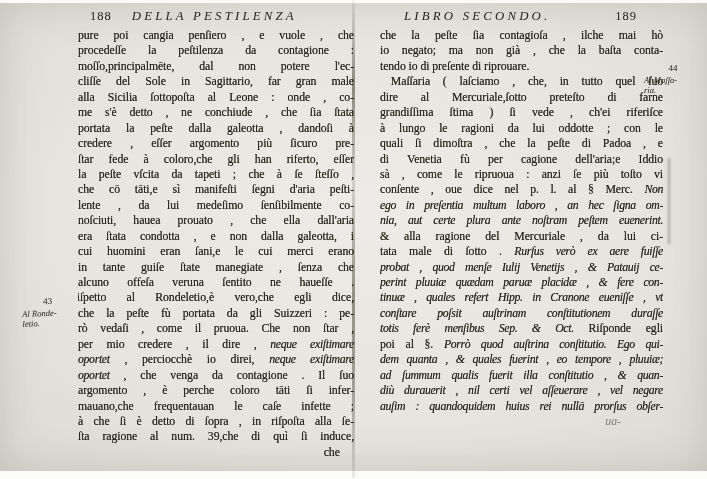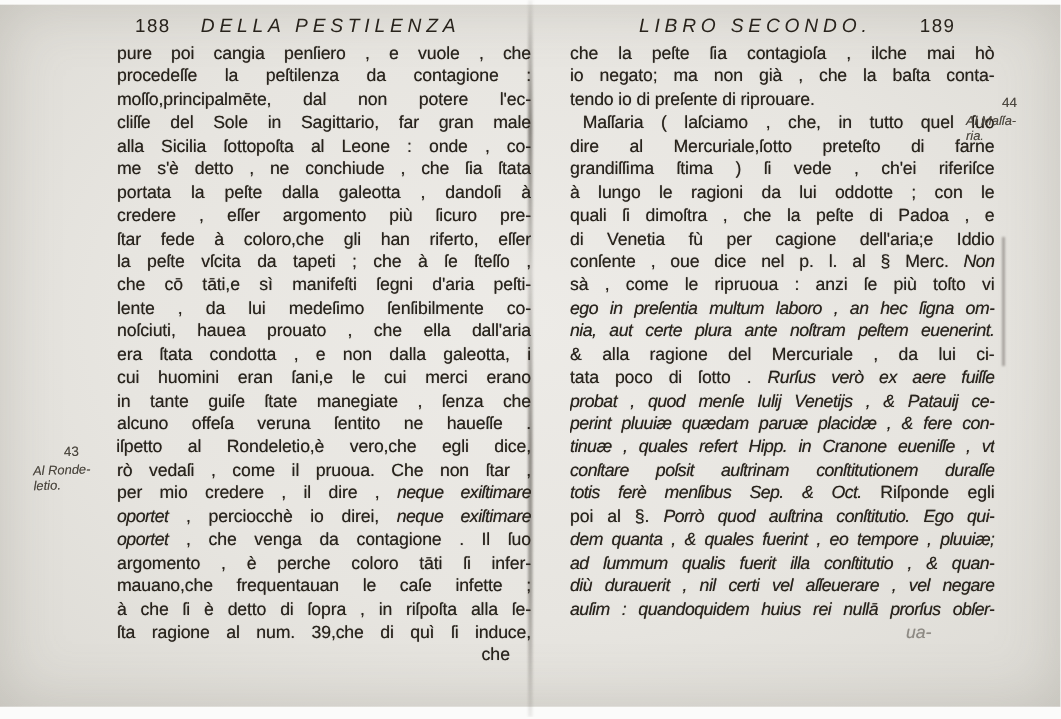--- a/index.html
+++ b/index.html
@@ -1,36 +1,36 @@
 <!DOCTYPE html>
 <html><head>
 <meta charset="utf-8">
 <style>
   html,body{margin:0;padding:0;background:#fbfbfa;}
   .stage{position:relative;width:707px;height:478px;overflow:hidden;
-         font-family:Liberation Sans, sans-serif;color:#28231c;}
+         font-family:Liberation Serif, serif;color:#28231c;}
   .scan{position:absolute;left:0;top:3px;right:0;bottom:7px;
         background:radial-gradient(ellipse at 50% 45%, #edebe7 0%, #e7e5e0 55%, #dcdad4 100%);
         box-shadow:inset 0 0 40px rgba(120,115,105,.25);}
   .crease{position:absolute;left:352px;top:0;width:3px;height:100%;
           background:linear-gradient(to bottom,rgba(60,55,48,.05),rgba(60,55,48,.55) 18%,
                      rgba(60,55,48,.15) 38%,rgba(60,55,48,.5) 62%,rgba(60,55,48,.4) 82%,rgba(60,55,48,.08));
           filter:blur(.7px);}
   .crease2{position:absolute;left:668px;top:158px;width:2px;height:86px;
            background:rgba(55,50,44,.35);filter:blur(.8px);}
   .page{position:absolute;top:8px;}
   .page-left{left:78px;width:276px;}
   .page-right{left:380px;width:283px;}
   .phead{display:flex;align-items:baseline;height:17px;line-height:17px;
          font-size:12.5px;margin-bottom:3px;white-space:nowrap;}
   .pnum{letter-spacing:1px;}
   .ptitle{font-style:italic;letter-spacing:3.2px;font-size:12.8px;text-align:center;}
   .page-left .pnum{margin-left:12px;}
   .page-left .ptitle{margin-left:20px;}
-  .page-right .ptitle{margin-left:46px;}
+  .page-right .ptitle{margin-left:24px;}
   .page-right .pnum{margin-left:auto;margin-right:26px;}
   .pbody{overflow:hidden;}
   .line{height:15.45px;line-height:15.45px;font-size:11.8px;letter-spacing:-.1px;
         text-align:justify;text-align-last:justify;white-space:nowrap;
         text-shadow:0 0 .5px rgba(40,35,28,.65);}
   .line.nj{text-align-last:left;}
   .line.out{margin-left:-9px;}
   .it{font-style:italic;letter-spacing:-.35px;}
   .catch{height:15.45px;line-height:15.45px;font-size:11.8px;text-align:right;
          text-shadow:0 0 .5px rgba(40,35,28,.65);}
@@ -67,20 +67,21 @@
         <div class="line"><span>ſtar fede à coloro,che gli han riferto, eſſer</span></div>
         <div class="line"><span>la peſte vſcita da tapeti ; che à ſe ſteſſo ,</span></div>
         <div class="line"><span>che cō tāti,e sì manifeſti ſegni d'aria peſti-</span></div>
         <div class="line"><span>lente , da lui medeſimo ſenſibilmente co-</span></div>
         <div class="line"><span>noſciuti, hauea prouato , che ella dall'aria</span></div>
         <div class="line"><span>era ſtata condotta , e non dalla galeotta, i</span></div>
         <div class="line"><span>cui huomini eran ſani,e le cui merci erano</span></div>
         <div class="line"><span>in tante guiſe ſtate manegiate , ſenza che</span></div>
         <div class="line"><span>alcuno offeſa veruna ſentito ne haueſſe .</span></div>
         <div class="line out"><span>Riſpetto al Rondeletio,è vero,che egli dice,</span></div>
+        <div class="line"><span>che la peſte fù portata da gli Suizzeri : pe-</span></div>
         <div class="line"><span>rò vedaſi , come il pruoua. Che non ſtar ,</span></div>
         <div class="line"><span>per mio credere , il dire , </span><span class="it">neque exiſtimare</span></div>
         <div class="line"><span class="it">oportet</span><span> , perciocchè io direi, </span><span class="it">neque exiſtimare</span></div>
         <div class="line"><span class="it">oportet</span><span> , che venga da contagione . Il ſuo</span></div>
         <div class="line"><span>argomento , è perche coloro tāti ſi infer-</span></div>
         <div class="line"><span>mauano,che frequentauan le caſe infette ;</span></div>
         <div class="line"><span>à che ſi è detto di ſopra , in riſpoſta alla ſe-</span></div>
         <div class="line"><span>ſta ragione al num. 39,che di quì ſi induce,</span></div>
       </div>
     <div class="catch">che</div>
@@ -94,26 +95,26 @@
     <div class="pbody" id="rightBody">
         <div class="line"><span>che la peſte ſia contagioſa , ilche mai hò</span></div>
         <div class="line"><span>io negato; ma non già , che la baſta conta-</span></div>
         <div class="line nj"><span>tendo io di preſente di riprouare.</span></div>
         <div class="line out"><span>Il Maſſaria ( laſciamo , che, in tutto quel ſuo</span></div>
         <div class="line"><span>dire al Mercuriale,ſotto preteſto di farne</span></div>
         <div class="line"><span>grandiſſima ſtima ) ſi vede , ch'ei riferiſce</span></div>
         <div class="line"><span>à lungo le ragioni da lui oddotte ; con le</span></div>
         <div class="line"><span>quali ſi dimoſtra , che la peſte di Padoa , e</span></div>
         <div class="line"><span>di Venetia fù per cagione dell'aria;e Iddio</span></div>
+        <div class="line"><span>sà , come le ripruoua : anzi ſe più toſto vi</span></div>
         <div class="line"><span>conſente , oue dice nel p. l. al § Merc. </span><span class="it">Non</span></div>
-        <div class="line"><span>sà , come le ripruoua : anzi ſe più toſto vi</span></div>
         <div class="line"><span class="it">ego in preſentia multum laboro , an hec ſigna om-</span></div>
         <div class="line"><span class="it">nia, aut certe plura ante noſtram peſtem euenerint.</span></div>
         <div class="line"><span>&amp; alla ragione del Mercuriale , da lui ci-</span></div>
-        <div class="line"><span>tata poco di ſotto . </span><span class="it">Rurſus verò ex aere fuiſſe</span></div>
+        <div class="line"><span>tata male di ſotto . </span><span class="it">Rurſus verò ex aere fuiſſe</span></div>
         <div class="line"><span class="it">probat , quod menſe Iulij Venetijs , &amp; Patauij ce-</span></div>
         <div class="line"><span class="it">perint pluuiæ quædam paruæ placidæ , &amp; fere con-</span></div>
         <div class="line"><span class="it">tinuæ , quales refert Hipp. in Cranone eueniſſe , vt</span></div>
         <div class="line"><span class="it">conſtare poſsit auſtrinam conſtitutionem duraſſe</span></div>
         <div class="line"><span class="it">totis ferè menſibus Sep. &amp; Oct.</span><span> Riſponde egli</span></div>
         <div class="line"><span>poi al §. </span><span class="it">Porrò quod auſtrina conſtitutio. Ego qui-</span></div>
         <div class="line"><span class="it">dem quanta , &amp; quales fuerint , eo tempore , pluuiæ;</span></div>
         <div class="line"><span class="it">ad ſummum qualis fuerit illa conſtitutio , &amp; quan-</span></div>
         <div class="line"><span class="it">diù durauerit , nil certi vel aſſeuerare , vel negare</span></div>
         <div class="line"><span class="it">auſim : quandoquidem huius rei nullā prorſus obſer-</span></div>

